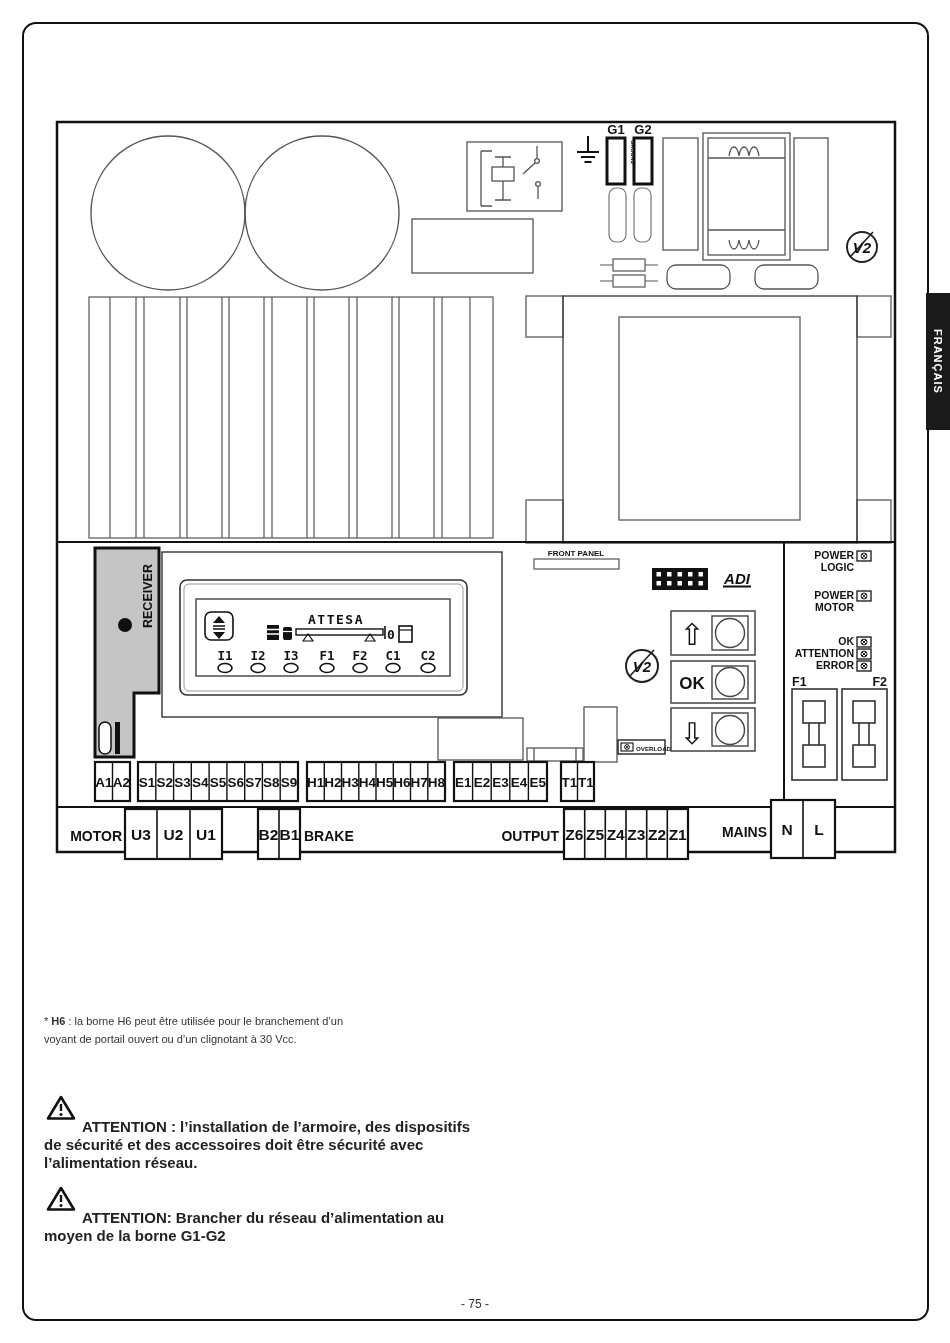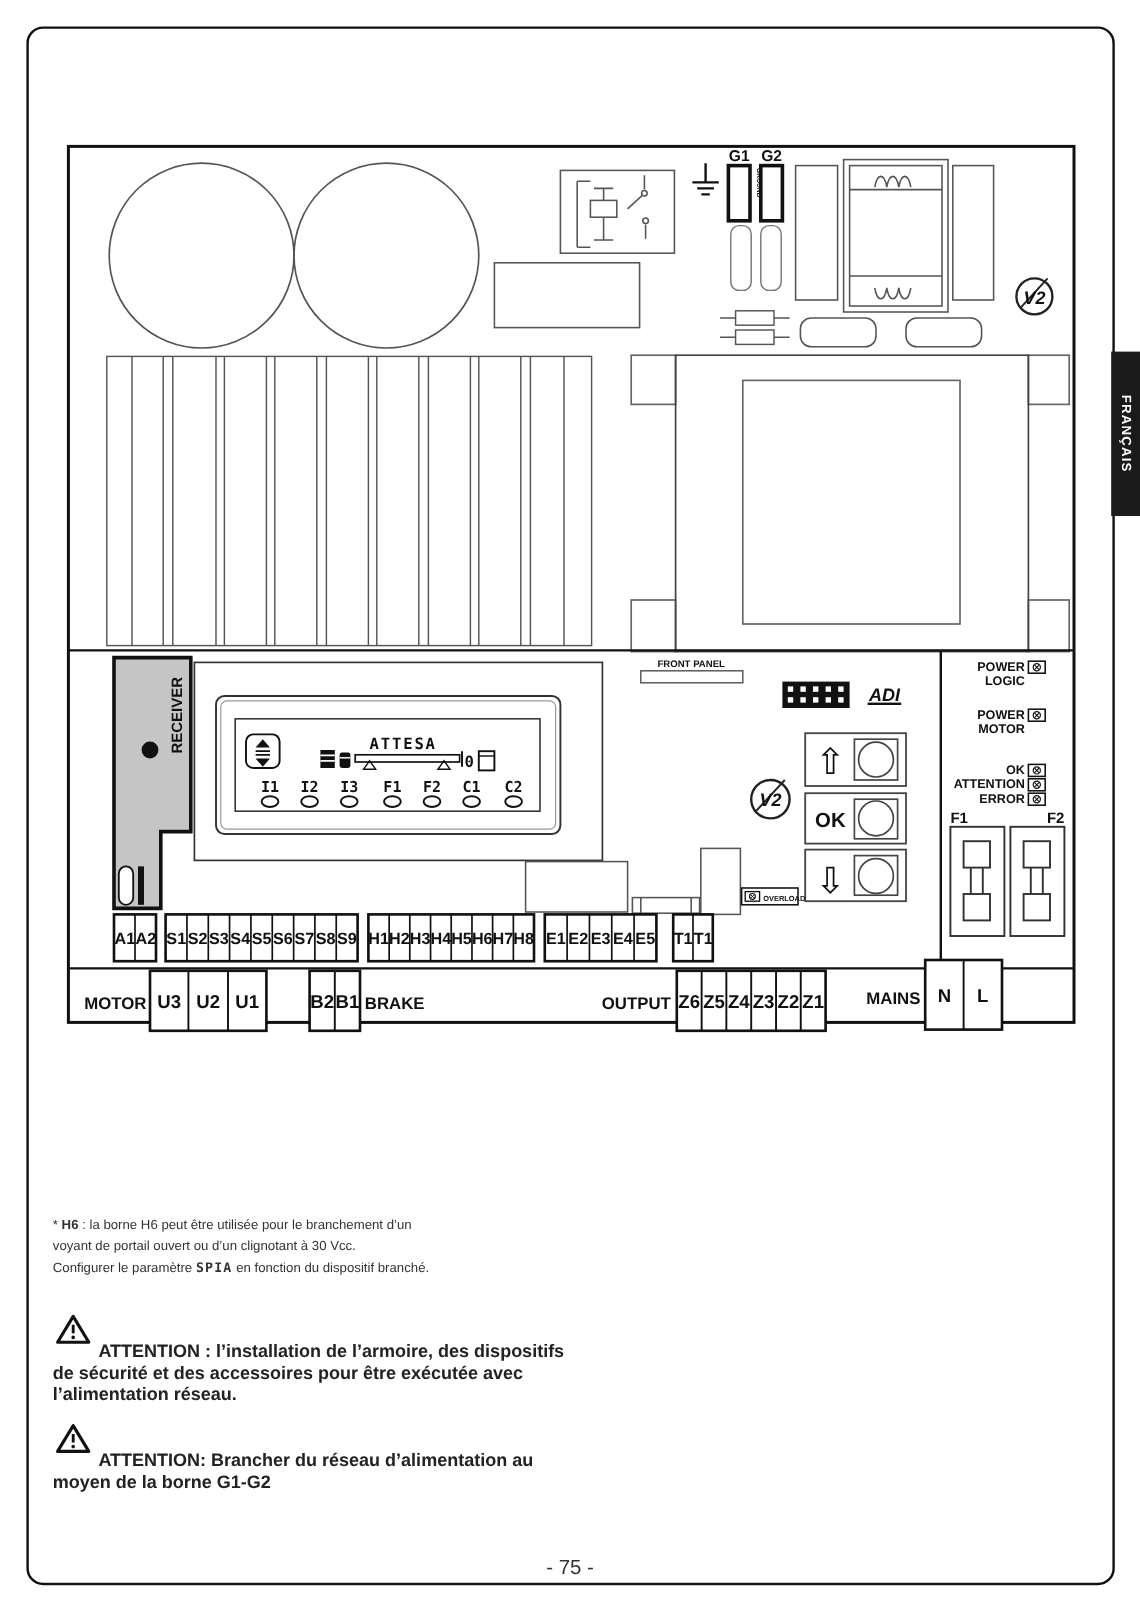--- a/index.html
+++ b/index.html
@@ -8,21 +8,21 @@
   .abs{position:absolute;}
   #border-frame{left:22px;top:22px;width:903px;height:1295px;border:2.5px solid #111;border-radius:14px;}
   #lang-tab{left:926px;top:293px;width:24px;height:137px;background:#1a1a1a;color:#fff;
             display:flex;align-items:center;justify-content:center;}
   #lang-tab span{writing-mode:vertical-rl;font-size:11px;font-weight:bold;letter-spacing:1px;}
   svg text{font-family:"Liberation Sans",sans-serif;fill:#111;}
   .lcdtxt{font-family:"DejaVu Sans Mono",monospace;font-weight:bold;}
   .note{font-size:11px;color:#333;line-height:17.5px;}
   .warn{font-size:15px;font-weight:bold;color:#222;line-height:18px;margin-top:18px;}
   .lcd-param{font-family:"DejaVu Sans Mono",monospace;letter-spacing:1px;font-weight:bold;}
-  #page-num{left:0;top:1297px;width:950px;text-align:center;font-size:17px;color:#333;}
+  #page-num{left:0;top:1297px;width:950px;text-align:center;font-size:12px;color:#333;}
 </style>
 </head>
 <body>
 
 <div id="page">
 
   <div id="border-frame" class="abs"></div>
 
   <div id="lang-tab" class="abs">
     <span>FRANÇAIS</span>
@@ -349,31 +349,30 @@
         <text x="677.7" y="840" text-anchor="middle">Z1</text>
         <text x="787" y="835" text-anchor="middle">N</text>
         <text x="819" y="835" text-anchor="middle">L</text>
       </g>
     </g>
   </svg>
 
   <div class="abs note" style="left:44px;top:1013px;width:640px">
     <div><span>* </span><b>H6</b><span> : la borne H6 peut être utilisée pour le branchement d’un</span></div>
     <div>voyant de portail ouvert ou d’un clignotant à 30 Vcc.</div>
-    <div><span>Configurer le paramètre </span><span class="lcd-param">SPIA</span><span> en fonction du dispositif branché.</span></div>
   </div>
 
   <div class="abs" style="left:44px;top:1092px;width:640px">
     <svg class="abs" style="left:2px;top:2px" width="30" height="27" viewBox="0 0 30 27">
       <path d="M15,3 L28,24.5 H2 Z" fill="none" stroke="#111" stroke-width="2.6" stroke-linejoin="round"></path>
       <path d="M15,10 V17" stroke="#111" stroke-width="2.4"></path>
       <circle cx="15" cy="20.5" r="1.5" fill="#111"></circle>
     </svg>
     <div class="warn" style="position:absolute;left:38px;top:8px;white-space:nowrap">ATTENTION : l’installation de l’armoire, des dispositifs</div>
-    <div class="warn" style="position:absolute;left:0;top:26px;white-space:nowrap">de sécurité et des accessoires pour être exécutée avec</div>
+    <div class="warn" style="position:absolute;left:0;top:26px;white-space:nowrap">de sécurité et des accessoires doit être sécurité avec</div>
     <div class="warn" style="position:absolute;left:0;top:44px;white-space:nowrap">l’alimentation réseau.</div>
   </div>
 
   <div class="abs" style="left:44px;top:1183px;width:640px">
     <svg class="abs" style="left:2px;top:2px" width="30" height="27" viewBox="0 0 30 27">
       <path d="M15,3 L28,24.5 H2 Z" fill="none" stroke="#111" stroke-width="2.6" stroke-linejoin="round"></path>
       <path d="M15,10 V17" stroke="#111" stroke-width="2.4"></path>
       <circle cx="15" cy="20.5" r="1.5" fill="#111"></circle>
     </svg>
     <div class="warn" style="position:absolute;left:38px;top:8px;white-space:nowrap">ATTENTION: Brancher du réseau d’alimentation au</div>

